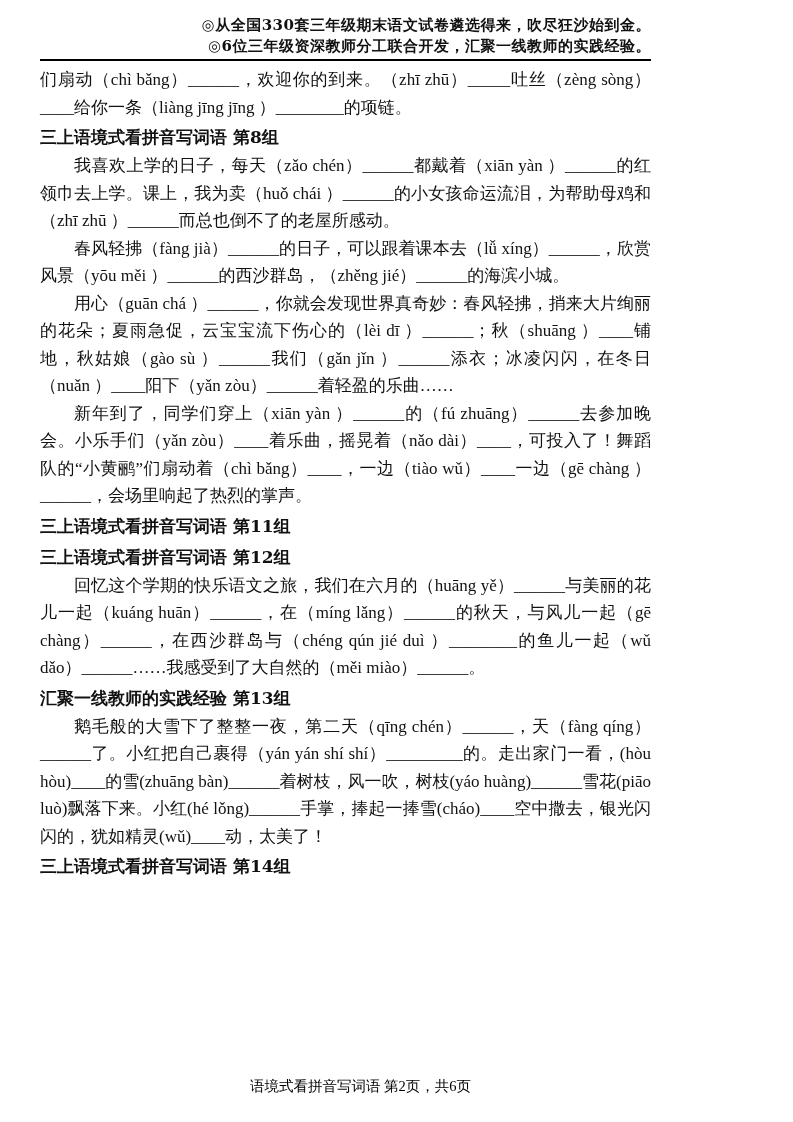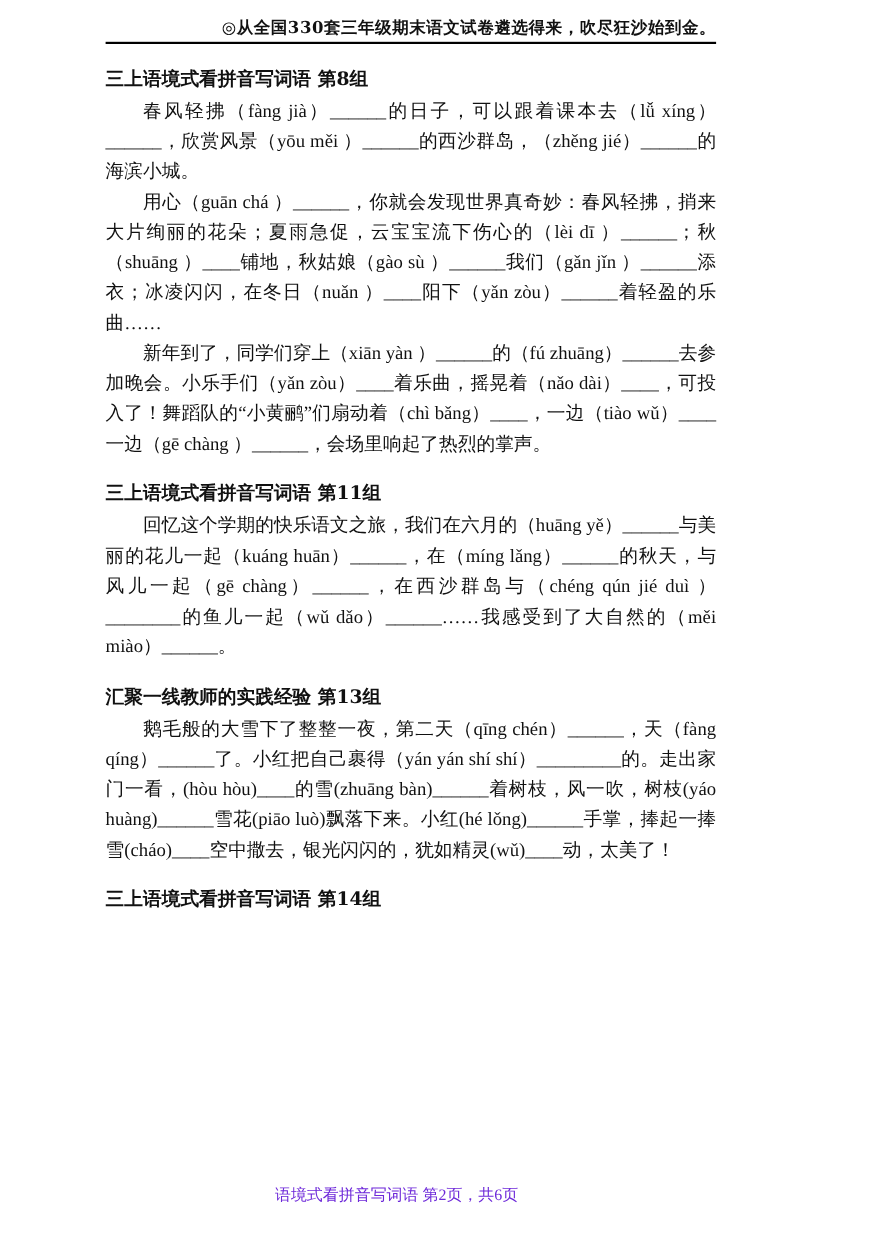--- a/index.html
+++ b/index.html
@@ -5,21 +5,21 @@
   html, body {
     margin: 0;
     padding: 0;
     background: #ffffff;
   }
   .page {
     position: relative;
     width: 721px;
     height: 1122px;
     box-sizing: border-box;
-    padding: 15px 70px 0 96px;
+    padding: 15px 70px 0 40px;
     background: #ffffff;
     color: #111111;
     font-family: "Liberation Serif", "DejaVu Serif", serif;
     overflow: hidden;
   }
   .page-header {
     text-align: right;
   }
   .header-line {
     font-size: 15px;
@@ -37,54 +37,58 @@
     margin: 0;
     font-size: 17px;
     line-height: 27.5px;
     text-align: justify;
     text-indent: 2em;
   }
   .para.no-indent {
     text-indent: 0;
   }
   .sec-title {
-    margin: 18px 0 0 0;
+    margin: 2px 0 0 0;
     font-size: 17px;
     line-height: 29px;
     font-weight: 700;
     font-family: "DejaVu Serif", "Liberation Serif", serif;
   }
   .page-footer {
     position: absolute;
     left: 0;
     right: 0;
     bottom: 26px;
     text-align: center;
     font-size: 14.5px;
-    color: #6d28d9;
+    color: #000000;
   }
 </style>
 </head>
 <body>
 
 <div class="page">
 
   <header class="page-header">
     <div class="header-line">◎从全国330套三年级期末语文试卷遴选得来，吹尽狂沙始到金。</div>
+    <div class="header-line">◎6位三年级资深教师分工联合开发，汇聚一线教师的实践经验。</div>
   </header>
 
   <div class="header-divider"></div>
 
   <main>
+    <p class="para no-indent">们扇动（chì bǎng）______，欢迎你的到来。（zhī zhū）_____吐丝（zèng sòng）____给你一条（liàng jīng jīng ）________的项链。</p>
     <div id="sections">
         <h2 class="sec-title">三上语境式看拼音写词语 第8组</h2>
+        <p class="para">我喜欢上学的日子，每天（zǎo chén）______都戴着（xiān yàn ）______的红领巾去上学。课上，我为卖（huǒ chái ）______的小女孩命运流泪，为帮助母鸡和（zhī zhū ）______而总也倒不了的老屋所感动。</p>
         <p class="para">春风轻拂（fàng jià）______的日子，可以跟着课本去（lǚ xíng）______，欣赏风景（yōu měi ）______的西沙群岛，（zhěng jié）______的海滨小城。</p>
         <p class="para">用心（guān chá ）______，你就会发现世界真奇妙：春风轻拂，捎来大片绚丽的花朵；夏雨急促，云宝宝流下伤心的（lèi dī ）______；秋（shuāng ）____铺地，秋姑娘（gào sù ）______我们（gǎn jǐn ）______添衣；冰凌闪闪，在冬日（nuǎn ）____阳下（yǎn zòu）______着轻盈的乐曲……</p>
         <p class="para">新年到了，同学们穿上（xiān yàn ）______的（fú zhuāng）______去参加晚会。小乐手们（yǎn zòu）____着乐曲，摇晃着（nǎo dài）____，可投入了！舞蹈队的“小黄鹂”们扇动着（chì bǎng）____，一边（tiào wǔ）____一边（gē chàng ）______，会场里响起了热烈的掌声。</p>
         <h2 class="sec-title">三上语境式看拼音写词语 第11组</h2>
+        <h2 class="sec-title">三上语境式看拼音写词语 第12组</h2>
         <p class="para">回忆这个学期的快乐语文之旅，我们在六月的（huāng yě）______与美丽的花儿一起（kuáng huān）______，在（míng lǎng）______的秋天，与风儿一起（gē chàng）______，在西沙群岛与（chéng qún jié duì ）________的鱼儿一起（wǔ dǎo）______……我感受到了大自然的（měi miào）______。</p>
         <h2 class="sec-title">汇聚一线教师的实践经验 第13组</h2>
         <p class="para">鹅毛般的大雪下了整整一夜，第二天（qīng chén）______，天（fàng qíng）______了。小红把自己裹得（yán yán shí shí）_________的。走出家门一看，(hòu hòu)____的雪(zhuāng bàn)______着树枝，风一吹，树枝(yáo huàng)______雪花(piāo luò)飘落下来。小红(hé lǒng)______手掌，捧起一捧雪(cháo)____空中撒去，银光闪闪的，犹如精灵(wǔ)____动，太美了！</p>
         <h2 class="sec-title">三上语境式看拼音写词语 第14组</h2>
       </div>
   </main>
 
   <footer class="page-footer">语境式看拼音写词语 第2页，共6页</footer>
 
 </div>

